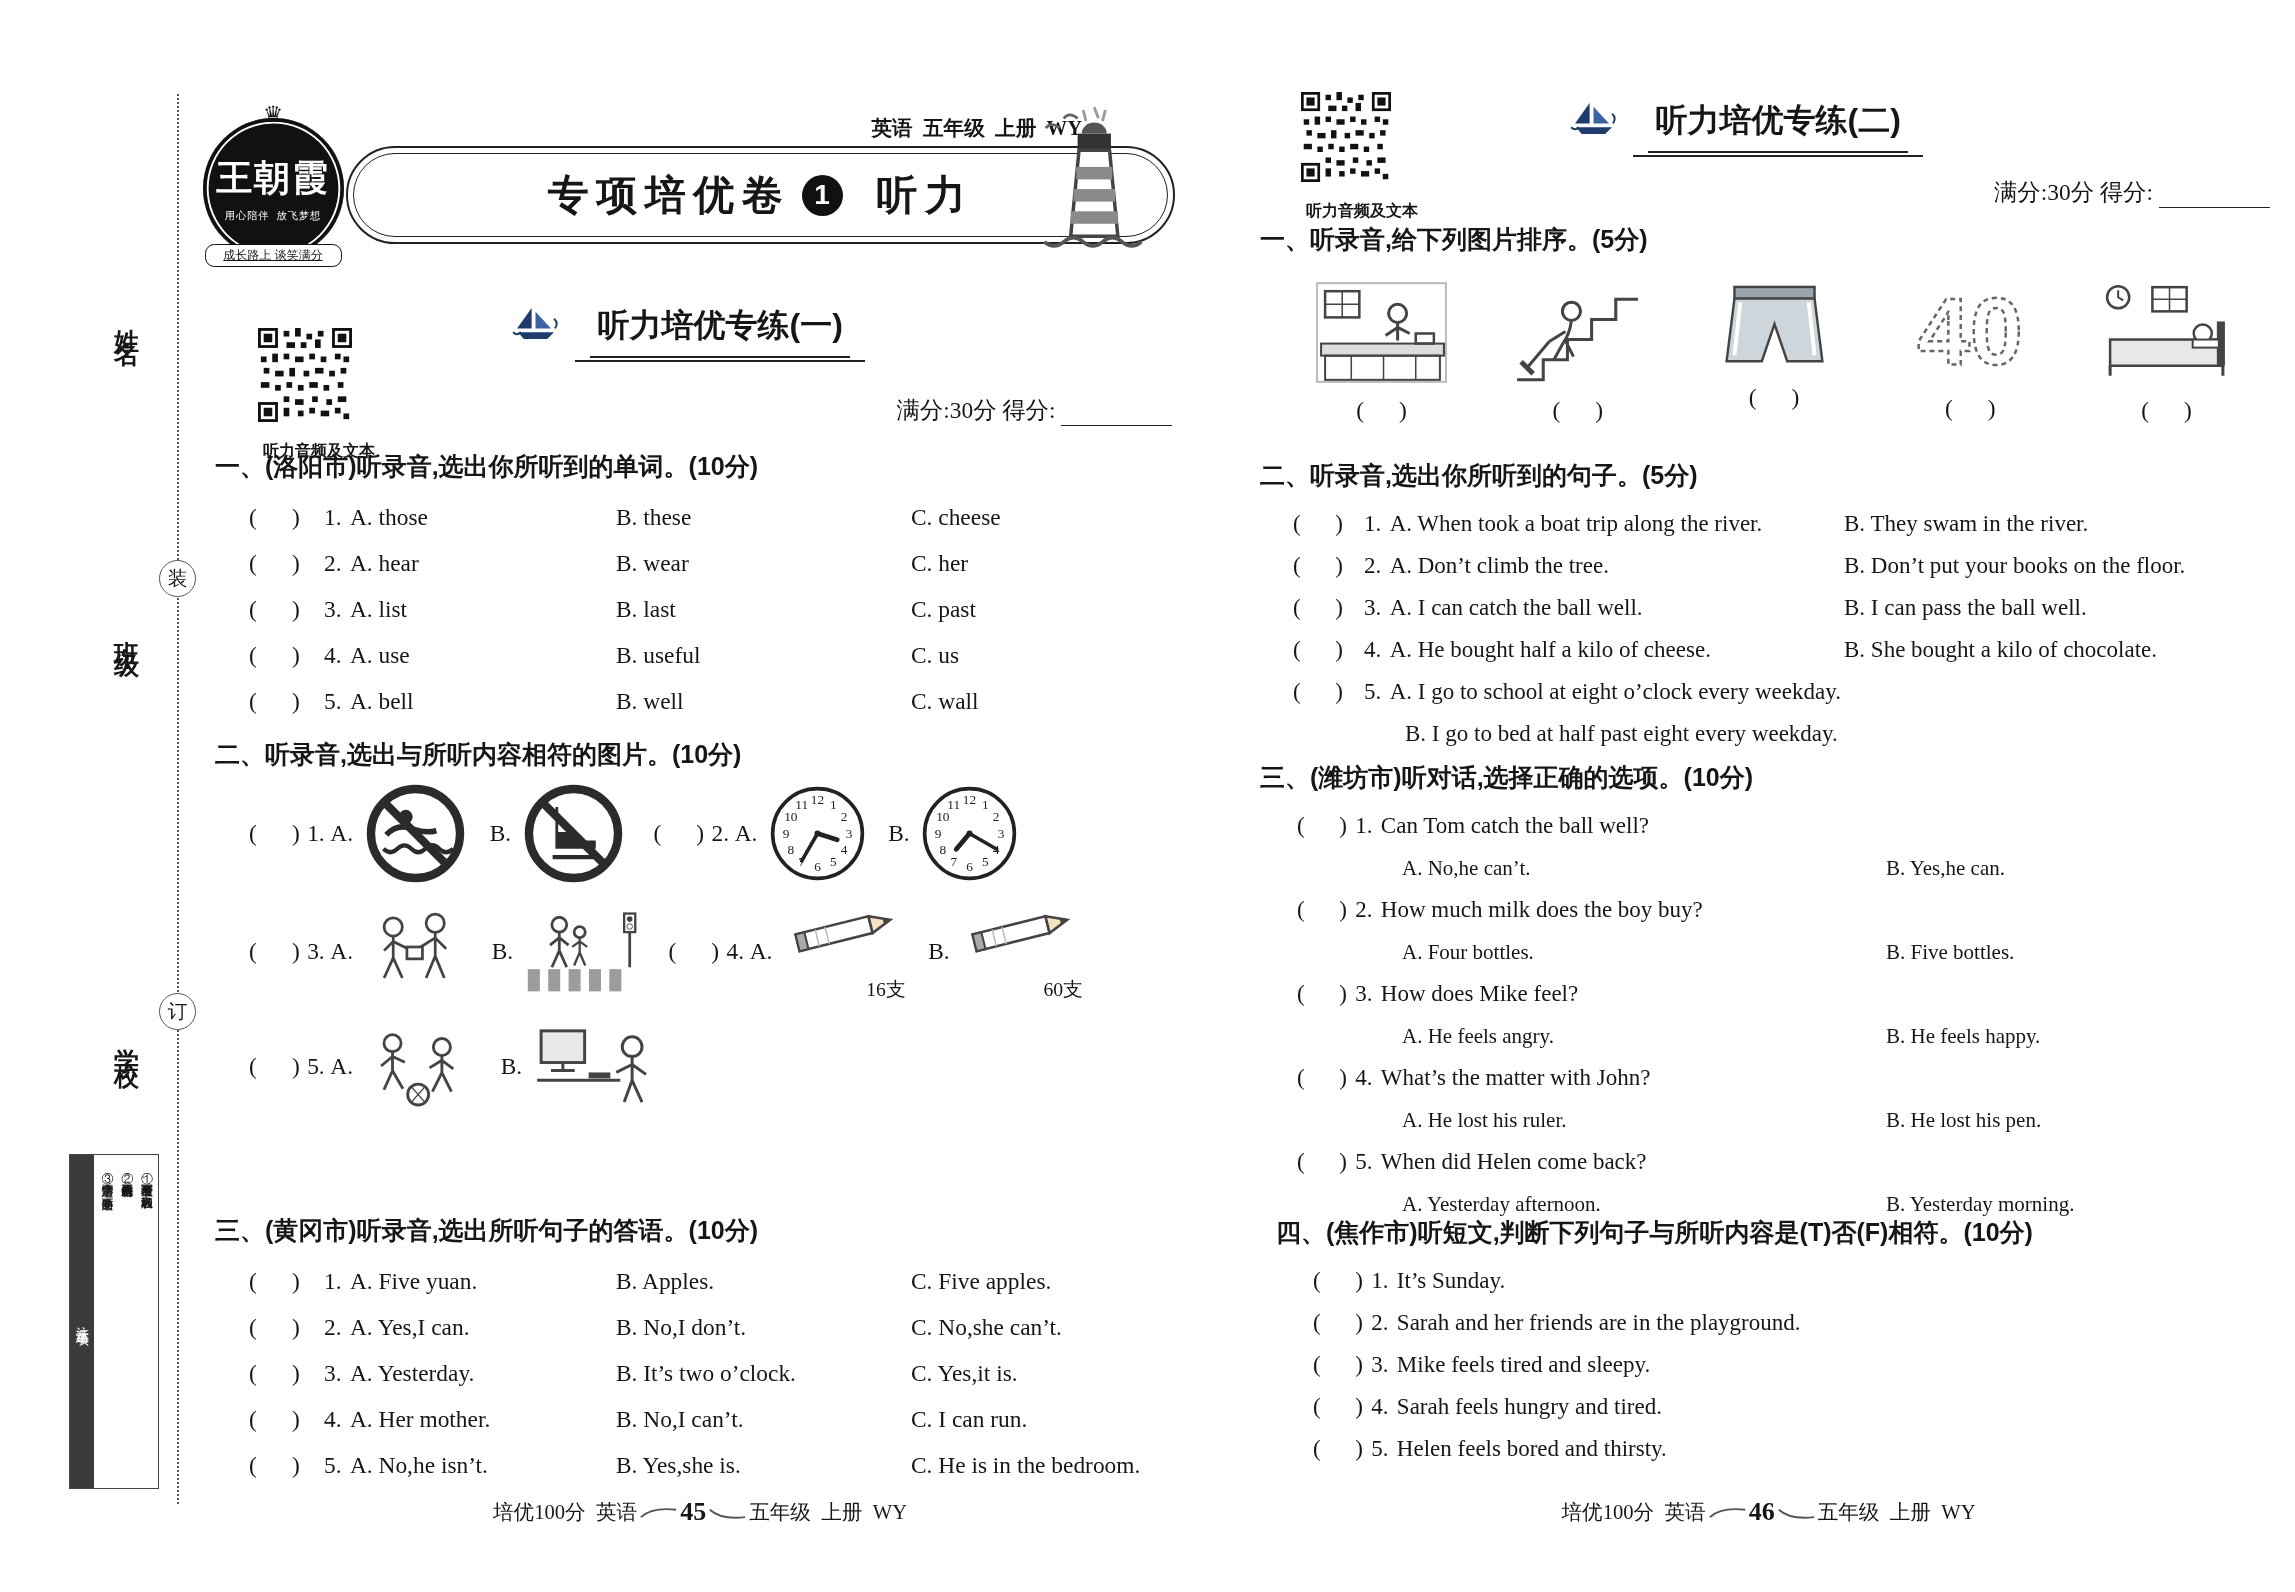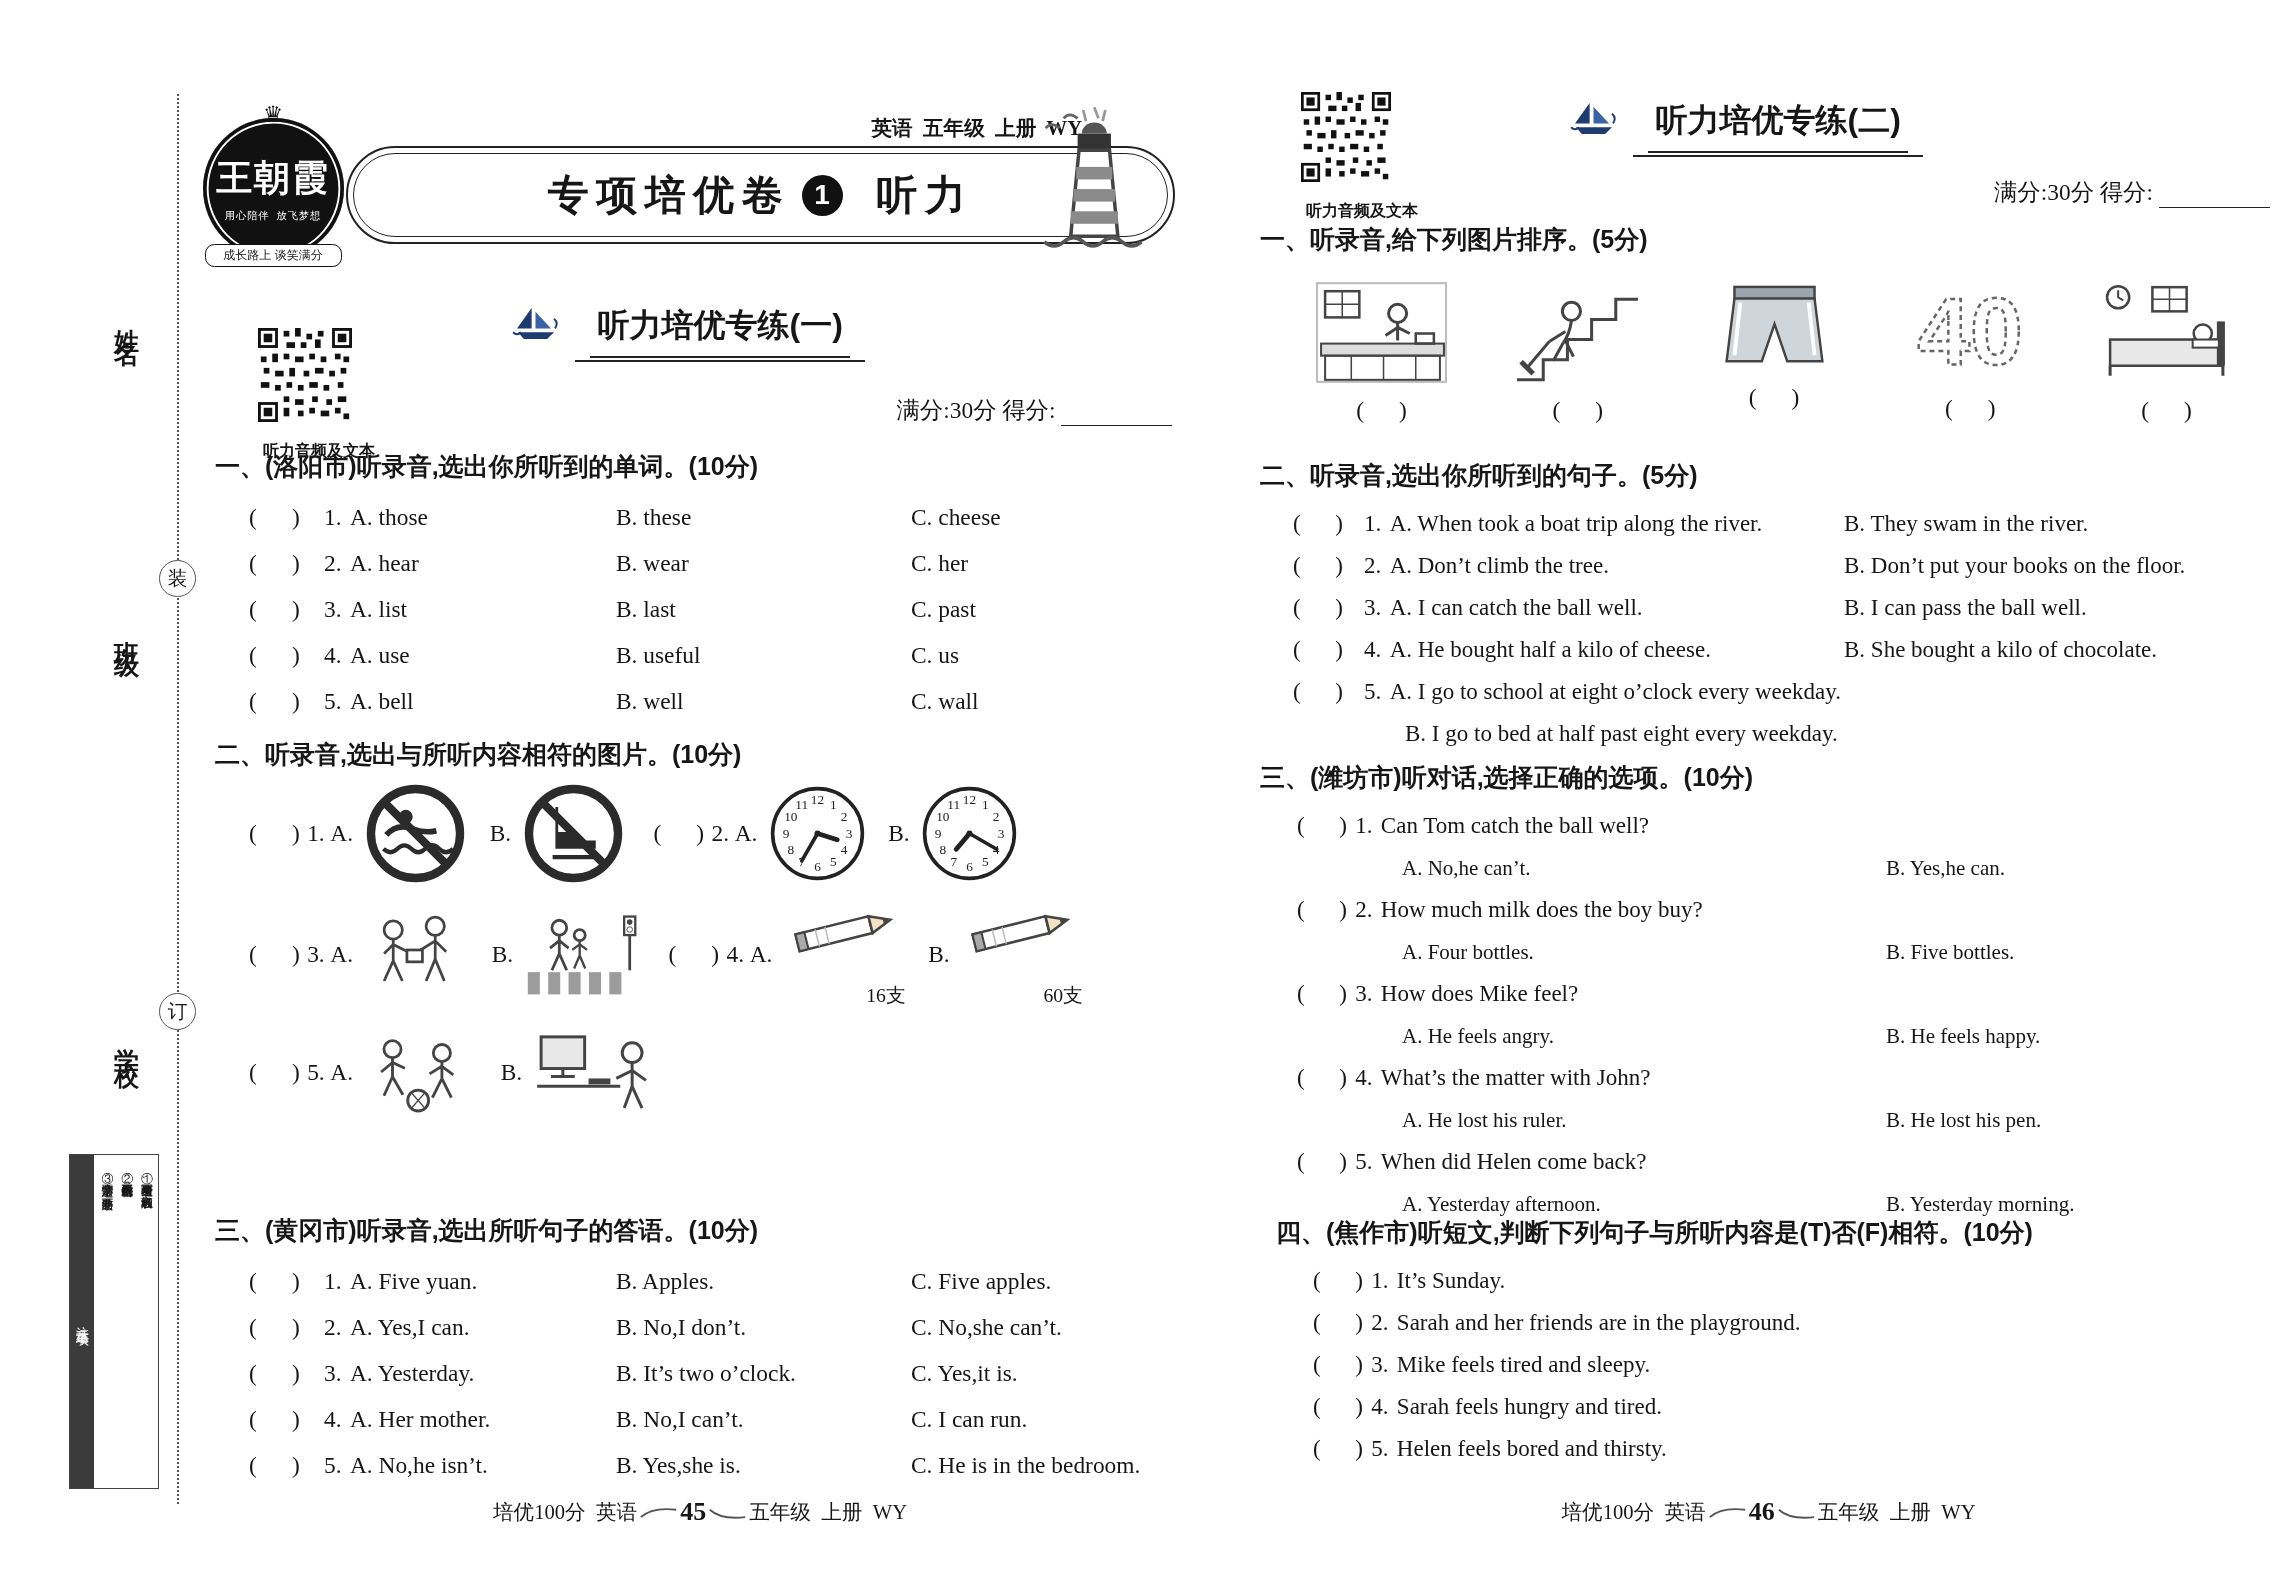--- a/index.html
+++ b/index.html
@@ -42,21 +42,21 @@
           align-items:center;justify-content:center;font-size:28px;letter-spacing:0;margin:0 11.2px;}
   .tsuf{margin-left:22.5px;}
   #logo{position:absolute;left:-15px;top:118px;width:146px;z-index:3;text-align:center;}
   .logo-circle{width:141px;height:141px;border-radius:50%;background:#111;color:#fff;margin:0 auto;
           display:flex;flex-direction:column;align-items:center;justify-content:center;
           box-shadow:inset 0 0 0 3.7px #111, inset 0 0 0 5.6px #fff;position:relative;}
   .crown{position:absolute;top:-17px;left:50%;transform:translateX(-50%);color:#111;font-size:22.5px;}
   .logo-name{font-size:36px;font-weight:700;font-family:"Liberation Sans",sans-serif;letter-spacing:1.9px;}
   .logo-sub{font-size:10.3px;margin-top:6.6px;letter-spacing:0.9px;}
   .logo-ribbon{margin:-15px auto 0;position:relative;background:#fff;border:1.9px solid #111;border-radius:9.4px;
-          padding:1.9px 4.7px;font-size:12px;width:137px;font-family:"Liberation Sans",sans-serif;}
+          padding:1.9px 4.7px;font-size:12px;width:137px;font-family:"Liberation Sans",sans-serif;text-decoration:underline;}
   #lighthouse{position:absolute;right:26px;top:-45px;z-index:2;}
 
   
   .qr-block{position:absolute;text-align:center;width:122px;}
   #qrL{left:43px;top:328px;} #qrR{left:41px;top:92px;}
   .qr-label{font-size:16px;font-weight:700;font-family:"Liberation Sans",sans-serif;margin-top:19px;}
 
   
   .practice{position:absolute;display:flex;align-items:flex-start;gap:30px;}
   #practice1{left:296px;top:304px;} #practice2{left:309px;top:99px;}
@@ -75,21 +75,21 @@
         align-items:center;font-size:23.4px;}
   .cellA{display:flex;gap:8.4px;}
   .br{white-space:pre;}
 
   
   .imgrow{display:flex;align-items:center;padding-left:34px;font-size:23.4px;margin-bottom:15px;}
   .imgrow>*{flex:0 0 auto;}
   .mr6{margin-right:5.6px;} .mr8{margin-right:7.5px;} .mr12{margin-right:11.2px;}
   .mr24{margin-right:22.5px;} .mr30{margin-right:28px;}
   .pwrap{display:flex;flex-direction:column;align-items:flex-end;}
-  .pencil-label{font-size:19.7px;margin-top:19px;}
+  .pencil-label{font-size:19.7px;margin-top:13px;}
 
   
   .row2{display:grid;grid-template-columns:71px 480px 1fr;padding-left:33px;min-height:42px;
         align-items:center;font-size:23px;}
   .rowfull{grid-template-columns:71px 1fr;}
   .rowcont{padding-left:145px;min-height:42px;display:flex;align-items:center;font-size:23px;}
   .rowq{display:flex;gap:8.4px;padding-left:37px;min-height:42px;align-items:center;font-size:23px;}
   .rowo{display:grid;grid-template-columns:436px 1fr;padding-left:142px;min-height:42px;
         align-items:center;font-size:21px;gap:48px;}
   .rowt{display:flex;gap:8.4px;padding-left:37px;min-height:42px;align-items:center;font-size:23px;}

